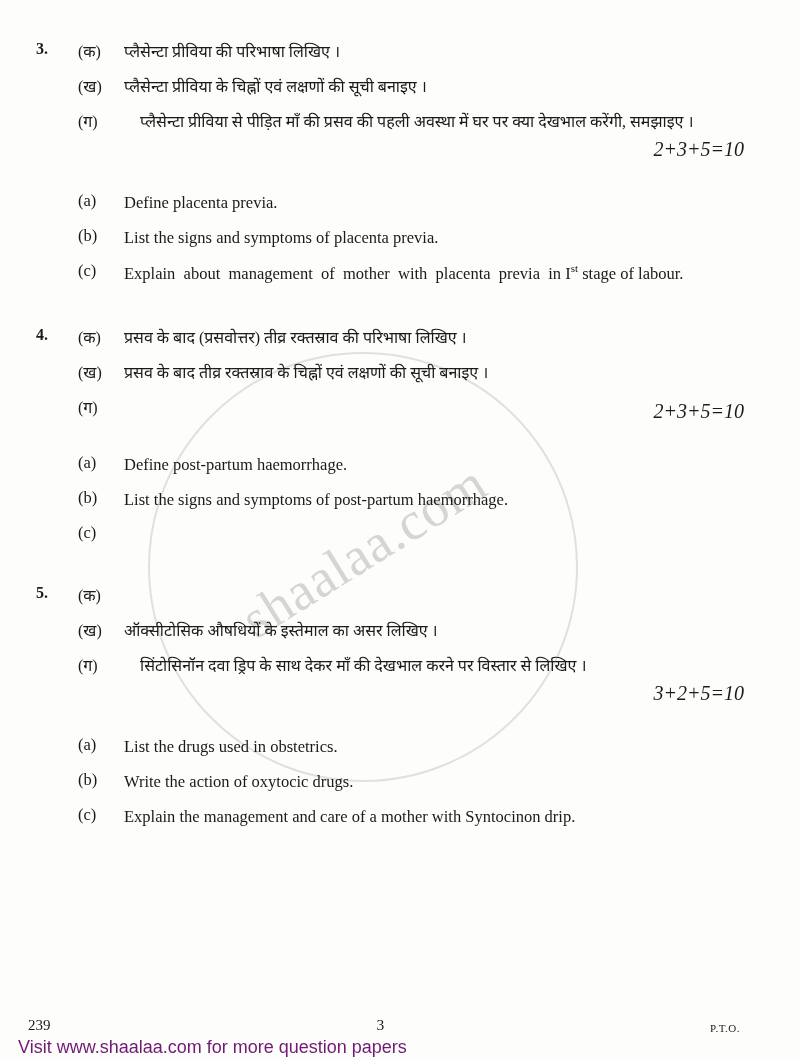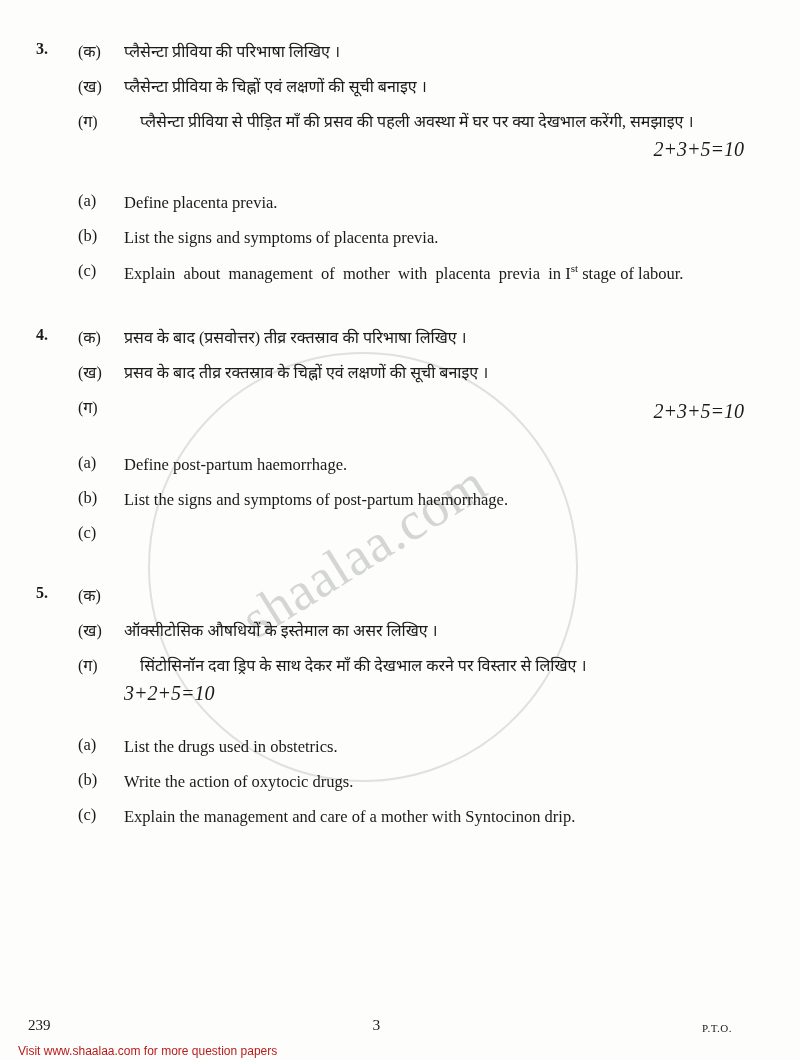--- a/index.html
+++ b/index.html
@@ -109,21 +109,21 @@
   .group-gap {
     height: 30px;
   }
   .sup {
     font-size: 11px;
     vertical-align: super;
   }
   .footer {
     position: absolute;
     left: 0;
-    right: 8px;
+    right: 0;
     bottom: 26px;
     z-index: 3;
     display: flex;
     align-items: flex-end;
     padding: 0 60px 0 28px;
     justify-content: space-between;
   }
   .footer .left {
     flex: 0 0 auto;
     font-size: 15px;
@@ -137,22 +137,22 @@
     flex: 0 0 auto;
     font-size: 11px;
     letter-spacing: 0.5px;
   }
   .promo {
     position: absolute;
     left: 18px;
     bottom: 2px;
     z-index: 4;
     font-family: "Liberation Sans", sans-serif;
-    font-size: 12px;
-    color: #b91c1c;
+    font-size: 18px;
+    color: #701a75;
   }
 </style>
 </head>
 <body>
 
 <div class="page">
 
   <div class="watermark">
     <div class="ring"></div>
     <div class="wtext">shaalaa.com</div>
@@ -255,21 +255,21 @@
       <div class="qrow hindi">
         <div class="qnum"></div>
         <div class="lbl">(ख)</div>
         <div class="txt">ऑक्सीटोसिक औषधियों के इस्तेमाल का असर लिखिए ।</div>
       </div>
       <div class="qrow hindi">
         <div class="qnum"></div>
         <div class="lbl">(ग)</div>
         <div class="txt">
           <span class="justify spread">सिंटोसिनॉन दवा ड्रिप के साथ देकर माँ की देखभाल करने पर विस्तार से लिखिए ।</span>
-          <span style="display:block; text-align:left;">
+          <span style="display:block; text-align:right;">
             <span class="marks">3+2+5=10</span>
           </span>
         </div>
       </div>
 
       <div class="gap-en"></div>
 
       <div class="qrow">
         <div class="qnum"></div>
         <div class="lbl-en">(a)</div>

